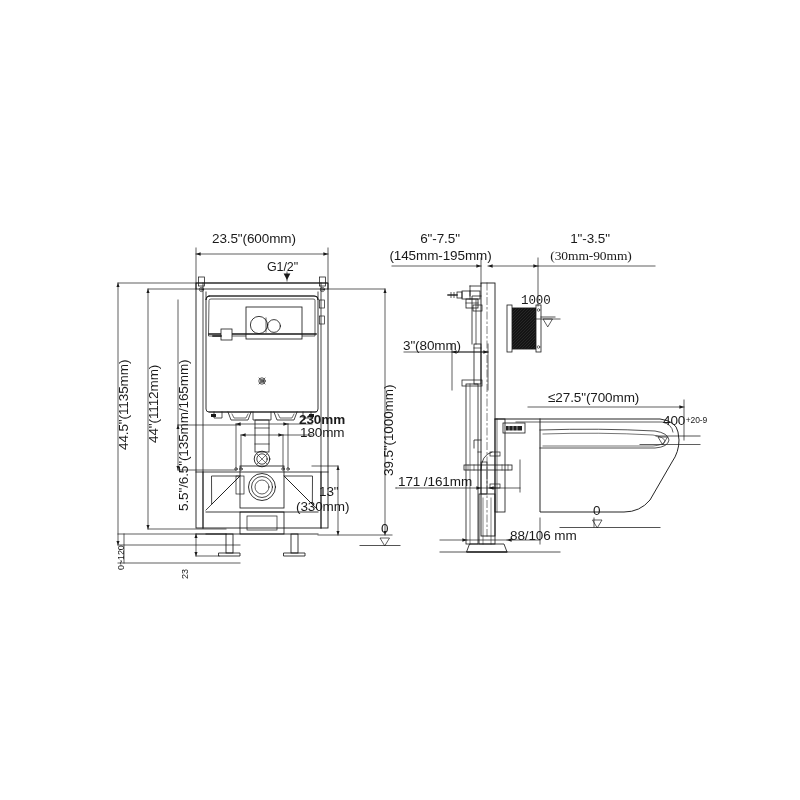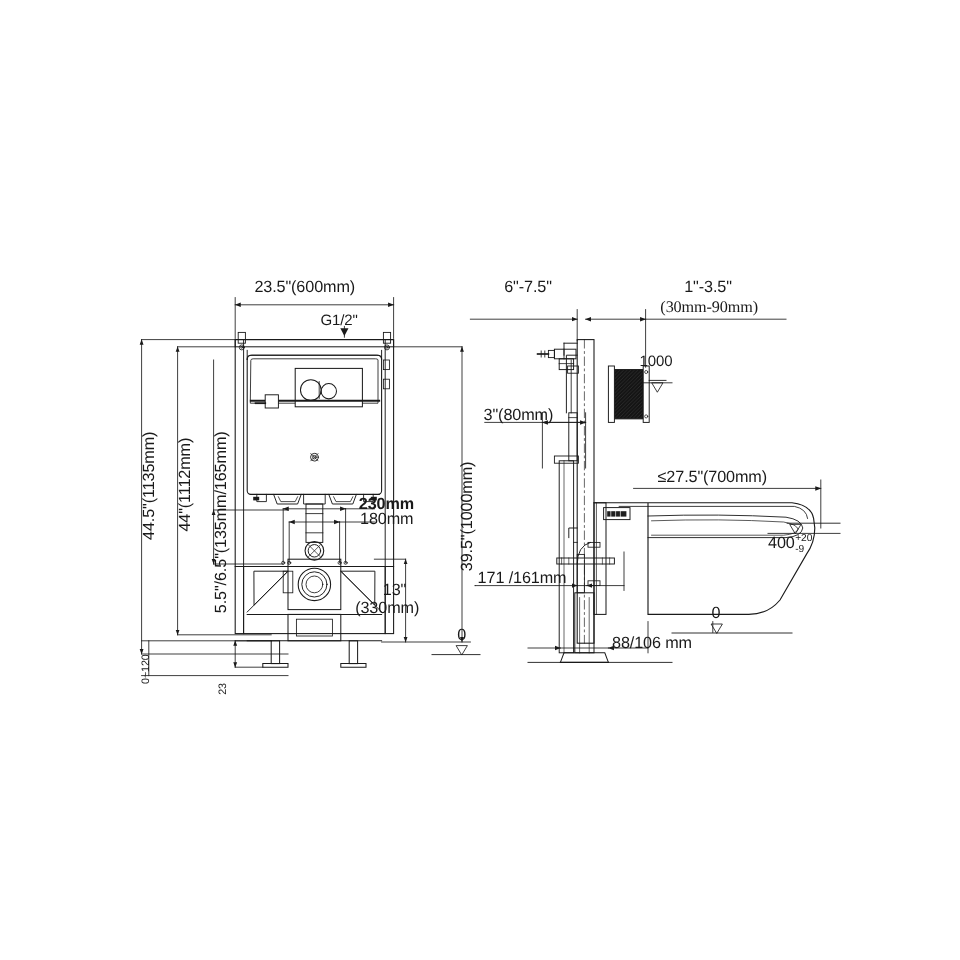--- a/index.html
+++ b/index.html
@@ -37,21 +37,21 @@
   .t-mid    { font-size: 12.5px; }
   .t-tiny   { font-size: 9px; }
   .rot90 {
     transform-origin: 0 0;
     transform: rotate(-90deg);
   }
   .ctr { text-align: center; }
   .tolnum { position: relative; display: inline-block; }
   .tolnum .tolstack {
     display: inline-flex;
-    flex-direction: column;
+    flex-direction: row;
     justify-content: flex-end;
     vertical-align: middle;
     font-size: 8.5px;
     line-height: 1.0;
     margin-left: 0.5px;
     position: relative;
     top: -1px;
   }
 </style>
 </head>
@@ -338,31 +338,32 @@
   <div class="dimtext t-main" style="left:319px; top:484px;">13"</div>
   <div class="dimtext t-main" style="left:296px; top:499px;">(330mm)</div>
 
   <div class="dimtext t-tiny rot90" style="left:116px; top:570px;">0~120</div>
 
   <div class="dimtext t-tiny rot90" style="left:180px; top:579px;">23</div>
 
   <div class="dimtext t-main" style="left:381px; top:521px;">0</div>
 
   <div class="dimtext t-main ctr" style="left:390px; top:231px; width:100px;">6"-7.5"</div>
+  <div class="dimtext t-main ctr" style="left:348px; top:248px; width:185px;">(145mm-195mm)</div>
 
   <div class="dimtext t-main ctr" style="left:530px; top:231px; width:120px;">1"-3.5"</div>
   <div class="dimtext t-main ctr" style="left:512px; top:248px; width:158px;font-family:Liberation Serif, serif;">(30mm-90mm)</div>
 
   <div class="dimtext t-main" style="left:403px; top:338px;">3"(80mm)</div>
 
-  <div class="dimtext t-mid" style="left:533px; top:294px;">1000</div>
+  <div class="dimtext t-mid" style="left:521px; top:294px;font-family:Liberation Mono, monospace;">1000</div>
 
   <div class="dimtext t-main" style="left:548px; top:390px;">≤27.5"(700mm)</div>
 
-  <div class="dimtext t-main" style="left:640px; top:413px;margin-top:32px;">
+  <div class="dimtext t-main" style="left:663px; top:413px;">
     <span class="tolnum">
       <span>400</span><span class="tolstack">
           <span>+20</span>
           <span>-9</span>
         </span>
     </span>
   </div>
 
   <div class="dimtext t-main" style="left:398px; top:474px;">171 /161mm</div>
 

